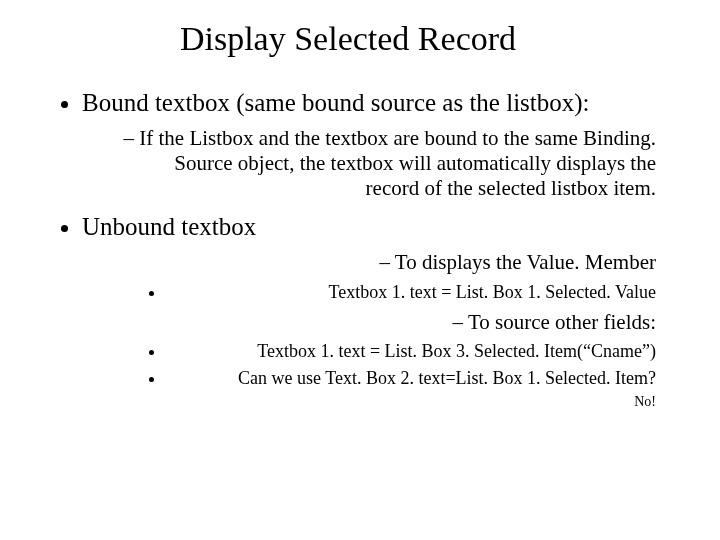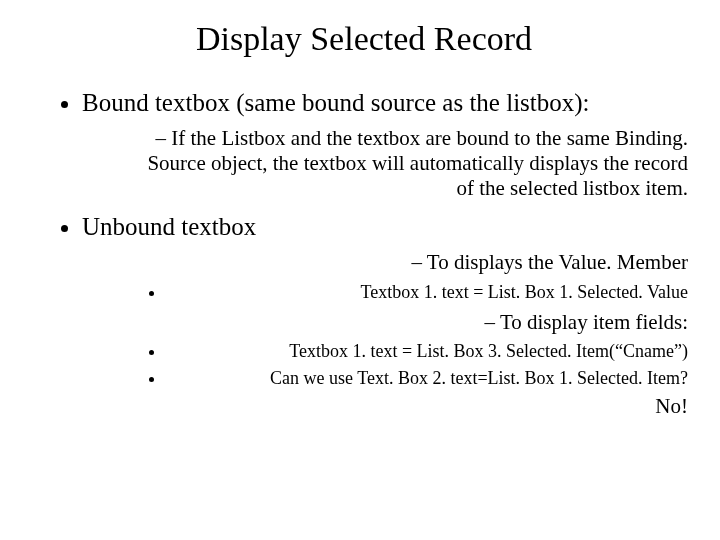--- a/index.html
+++ b/index.html
@@ -8,21 +8,21 @@
     width: 720px;
     height: 540px;
     background: #ffffff;
     font-family: "Times New Roman", Times, serif;
     color: #000000;
   }
   .slide {
     box-sizing: border-box;
     width: 720px;
     height: 480px;
-    padding: 20px 32px 10px 40px;
+    padding: 20px 64px 10px 40px;
   }
   .title {
     font-size: 34px;
     text-align: center;
     margin: 0 0 30px 0;
     font-weight: normal;
   }
   ul.lvl1 {
     list-style-type: disc;
     font-size: 25px;
@@ -45,21 +45,21 @@
   }
   ul.lvl2 > li::before { content: "– "; }
   ul.lvl3 {
     list-style-type: disc;
     font-size: 18px;
     margin: 6px 0 6px 14px;
     padding: 0 0 0 22px;
   }
   ul.lvl3 > li { margin-bottom: 4px; text-indent: 0; padding-left: 0; line-height: 1.25; }
   .lvl4 {
-    font-size: 21px;
+    font-size: 14px;
     margin: 4px 0 0 46px;
   }
 </style>
 </head>
 <body>
 
 <div class="slide">
   <h1 class="title">Display Selected Record</h1>
 
   <ul class="lvl1">
@@ -74,21 +74,21 @@
     <li>
       <span>Unbound textbox</span>
       <ul class="lvl2">
         <li>
           <span>To displays the Value. Member</span>
           <ul class="lvl3">
             <li>Textbox 1. text = List. Box 1. Selected. Value</li>
           </ul>
         </li>
         <li>
-          <span>To display item fields:</span>
+          <span>To source other fields:</span>
           <ul class="lvl3">
             <li>Textbox 1. text = List. Box 3. Selected. Item(“Cname”)</li>
             <li>
               <span>Can we use Text. Box 2. text=List. Box 1. Selected. Item?</span>
               <div class="lvl4">No!</div>
             </li>
           </ul>
         </li>
       </ul>
     </li>

